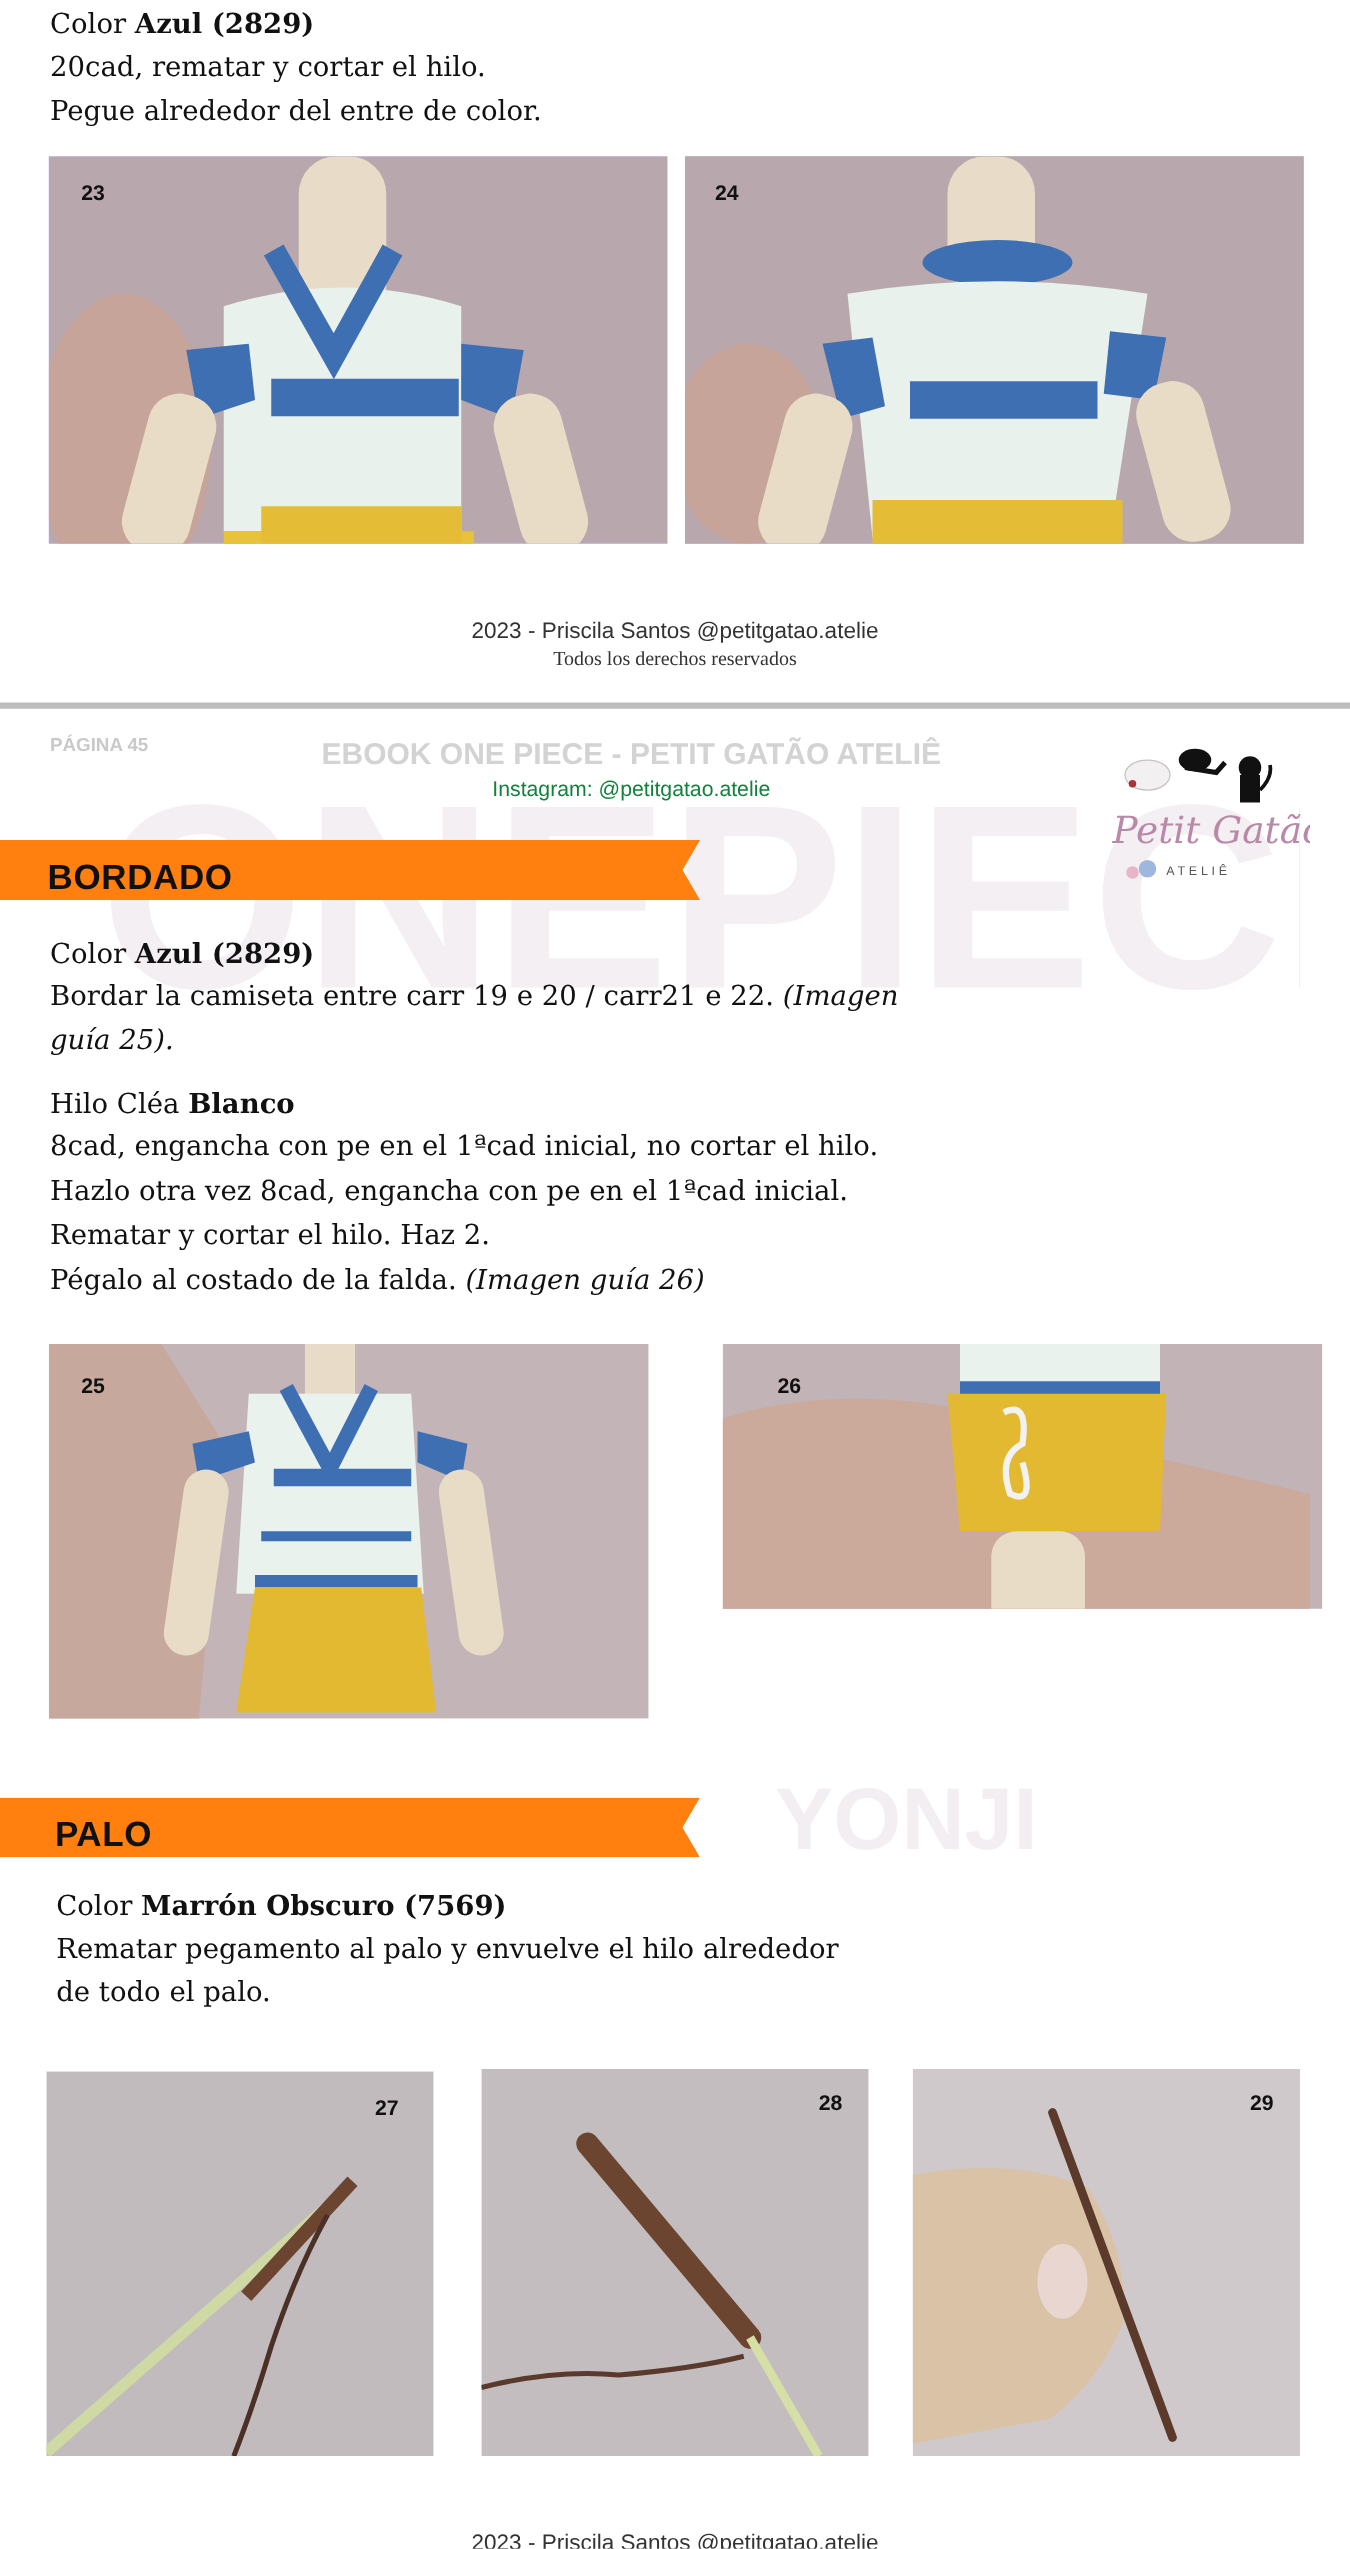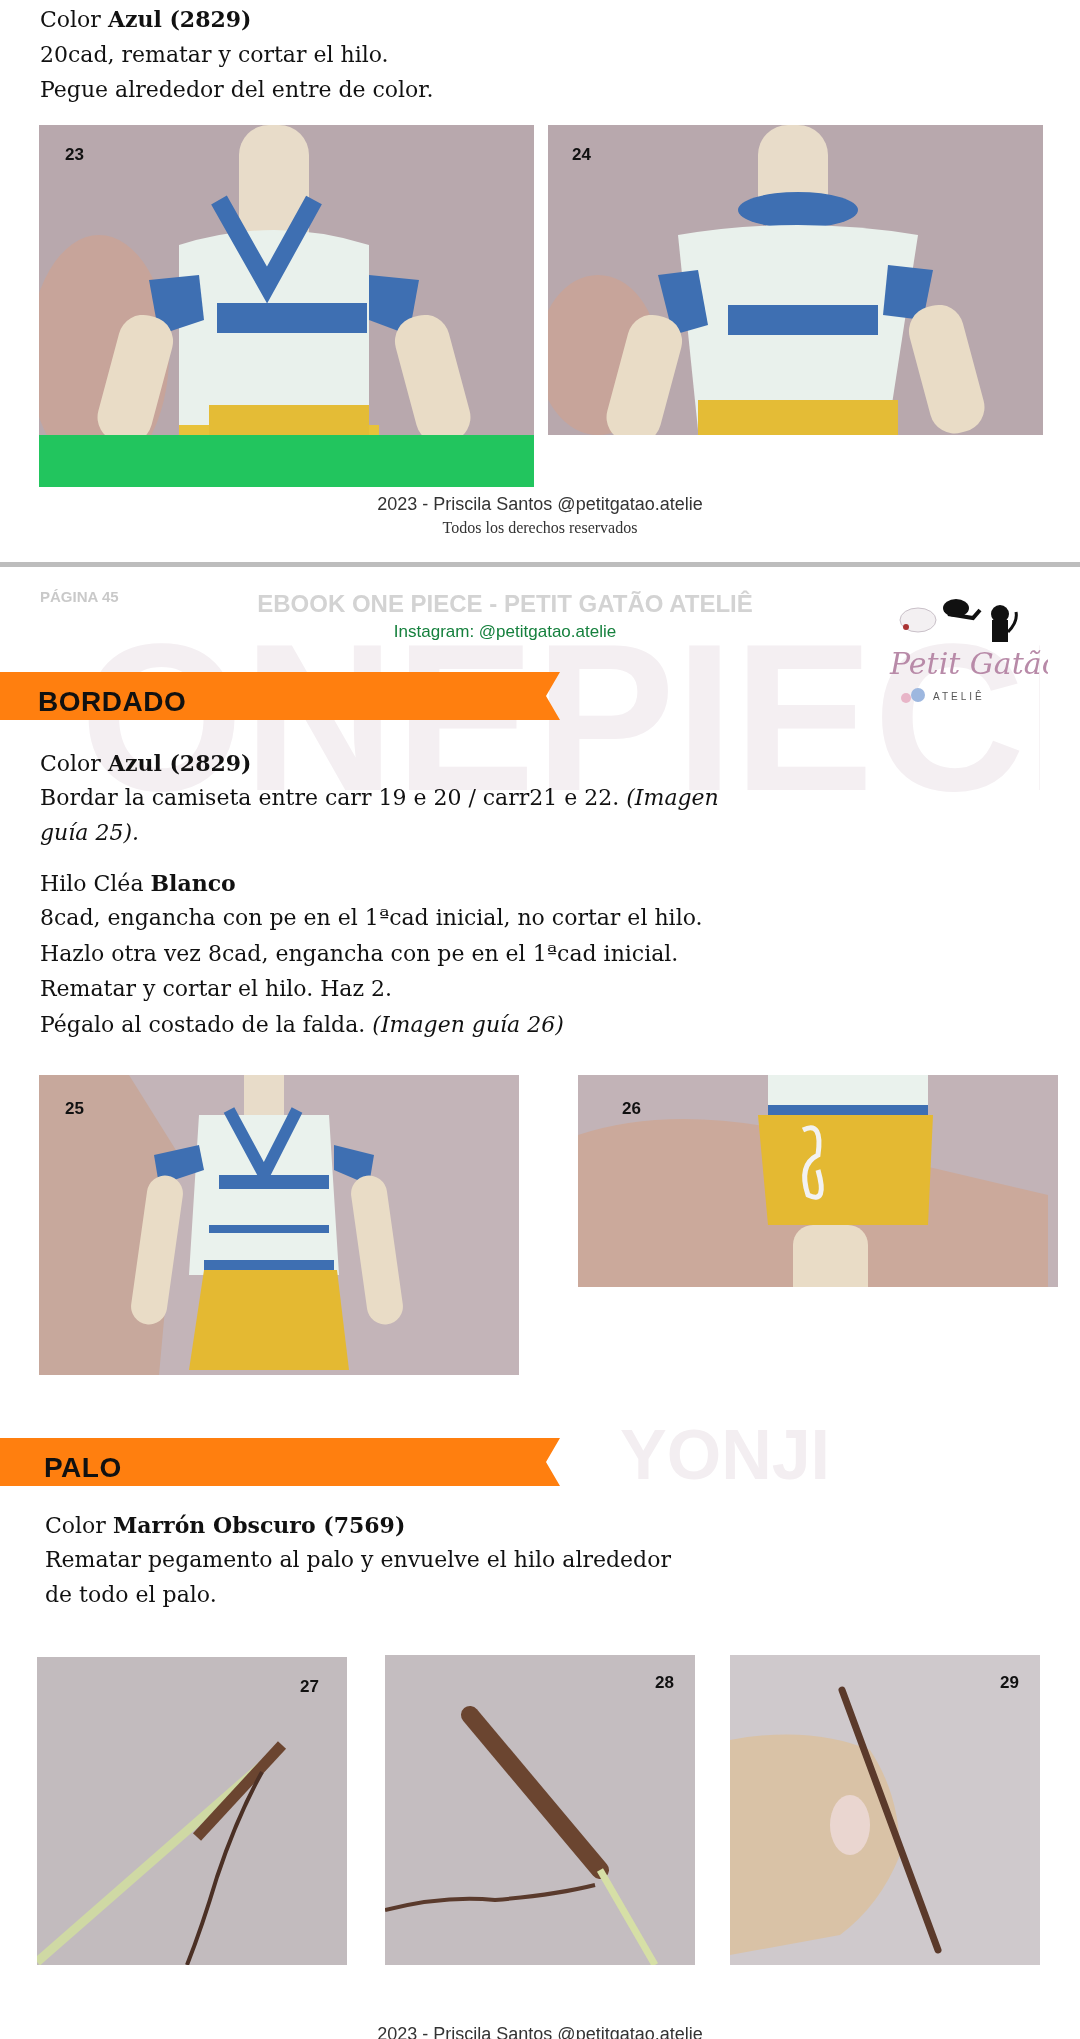--- a/index.html
+++ b/index.html
@@ -50,21 +50,21 @@
   </svg>
 </div>
 <div class="watermark" style="left:620px; top:1415px; font-size:70px; color:#f3eef1;">YONJI</div>
 
 <div class="text-line" style="top:2px;">
   <span>Color </span><b>Azul (2829)</b>
 </div>
 <div class="text-line" style="top:38px;">20cad, rematar y cortar el hilo.</div>
 <div class="text-line" style="top:73px;">Pegue alrededor del entre de color.</div>
 
-<div class="photo" style="left:39px; top:125px; width:495px; height:362px; background:#22c55e;">
+<div class="photo" style="left:39px; top:125px; width:495px; height:310px; background:#c4b5fd;">
   <svg width="495" height="310" viewBox="0 0 495 310">
     <rect width="495" height="310" fill="#b8a8ad"></rect>
     <ellipse cx="60" cy="230" rx="70" ry="120" fill="#c7a49a"></ellipse>
     <rect x="200" y="0" width="70" height="140" rx="30" fill="#e8dcc9"></rect>
     <path d="M140 120 Q235 90 330 120 L330 300 L140 300 Z" fill="#e9f1ec"></path>
     <rect x="140" y="300" width="200" height="10" fill="#e8c23a"></rect>
     <rect x="170" y="280" width="160" height="30" fill="#e4bc36"></rect>
     <path d="M180 75 L228 160 L275 75" stroke="#3e6fb2" stroke-width="18" fill="none"></path>
     <rect x="178" y="178" width="150" height="30" fill="#3e6fb2"></rect>
     <path d="M110 155 L160 150 L165 195 L120 210 Z" fill="#3e6fb2"></path>

